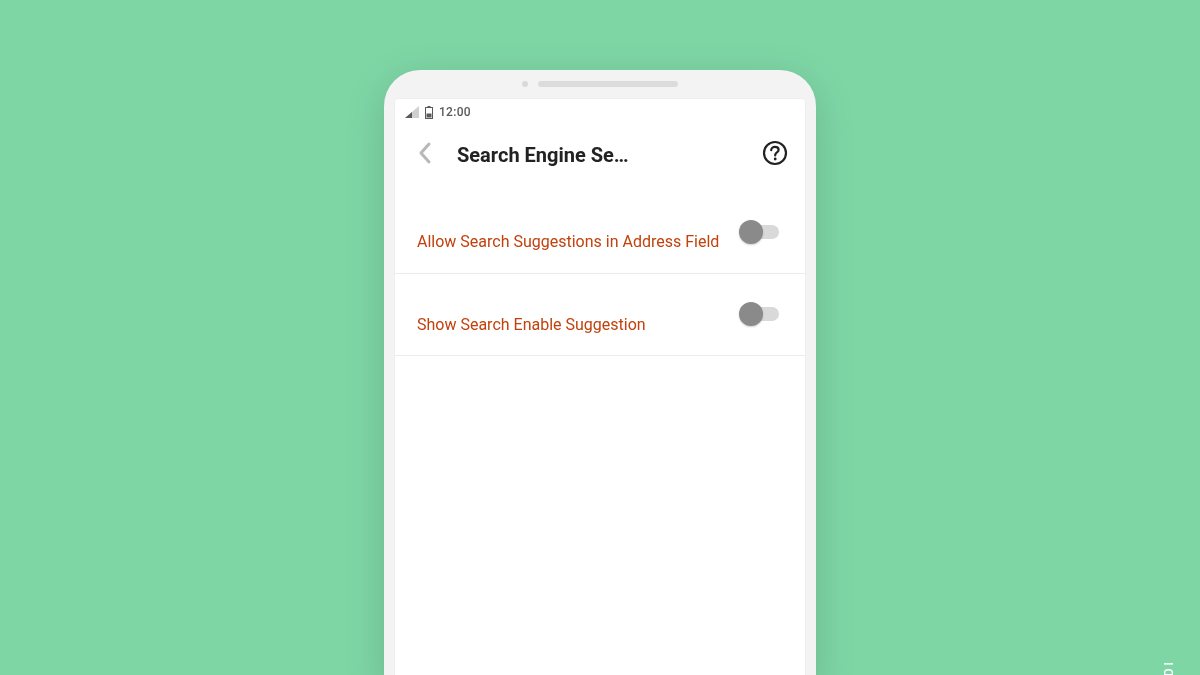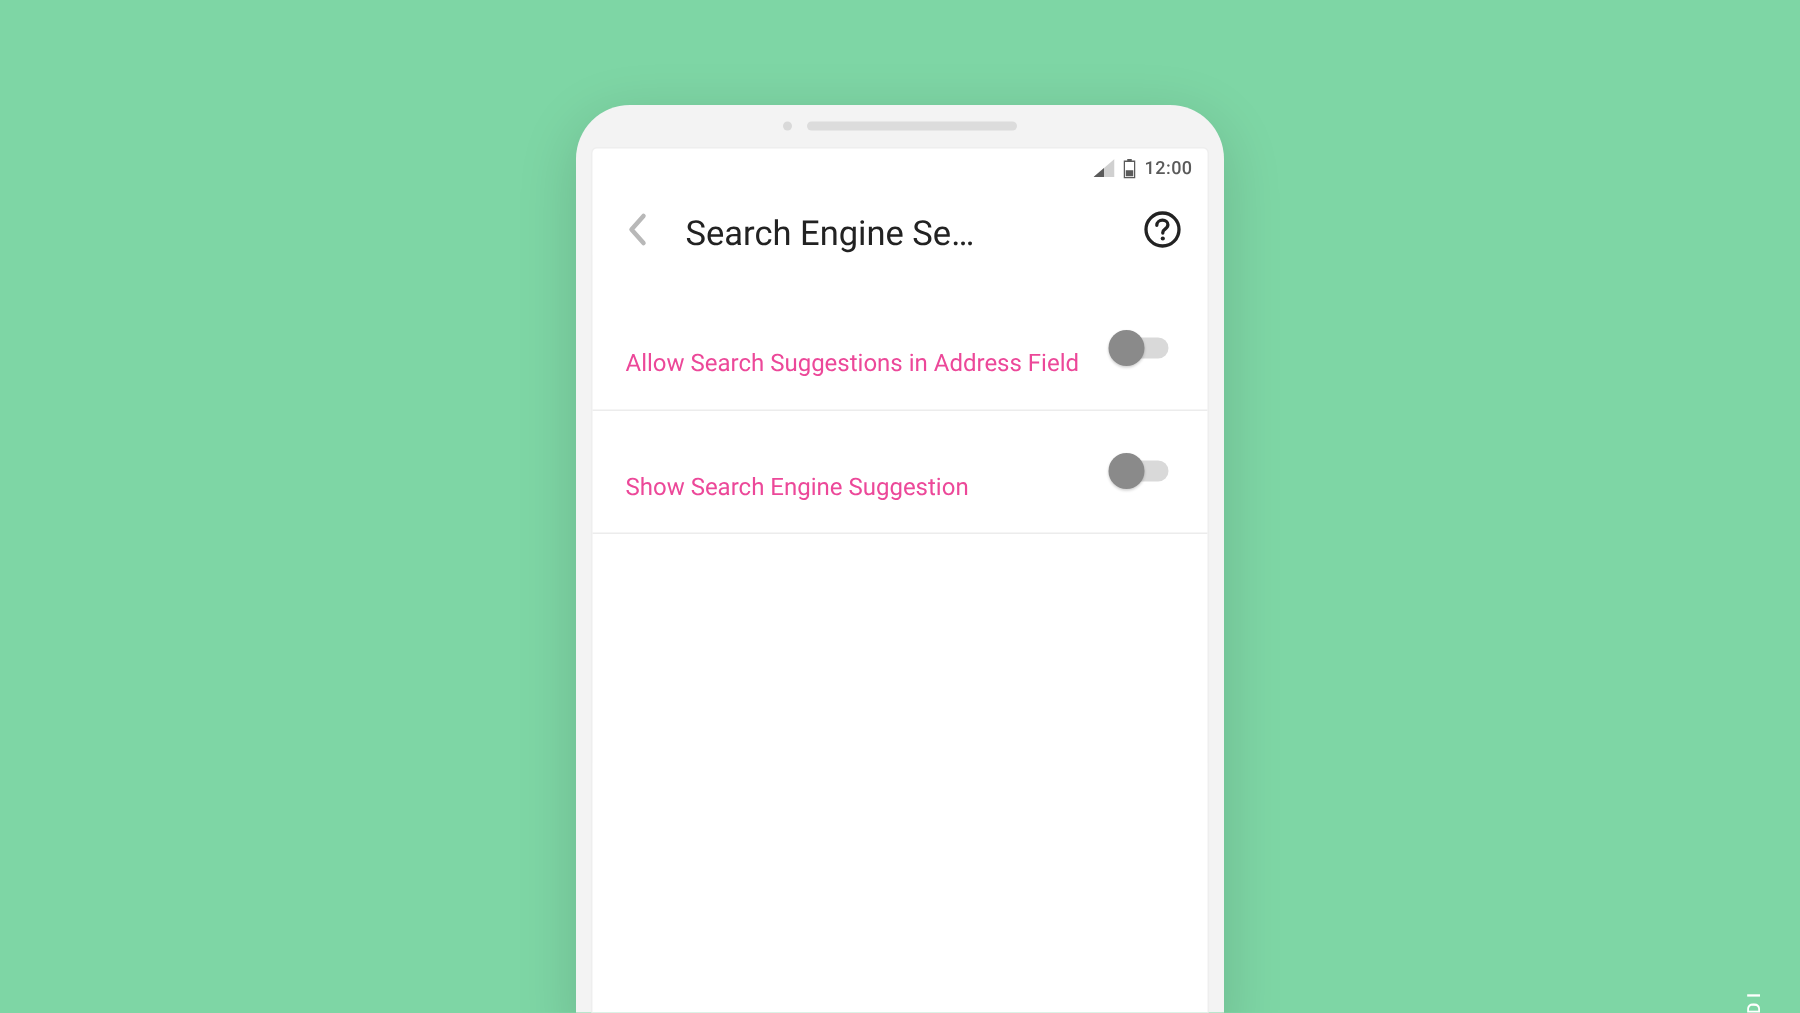--- a/index.html
+++ b/index.html
@@ -45,21 +45,20 @@
     height: calc(100% - 28px);
     display: flex;
     flex-direction: column;
     border: 1px solid #eeeeee;
   }
 
   .status-bar {
     height: 26px;
     display: flex;
     align-items: center;
-    justify-content: flex-end;
     padding: 0 10px;
     gap: 6px;
     font-size: 12px;
     color: #5a5a5a;
   }
   .signal-icon svg, .battery-icon svg { display: block; }
   .status-time { font-weight: 500; letter-spacing: 0.3px; }
 
   .app-bar {
     height: 60px;
@@ -69,22 +68,22 @@
     gap: 8px;
   }
   .back-btn {
     width: 36px; height: 36px;
     display: flex; align-items: center; justify-content: center;
     cursor: pointer;
     border-radius: 50%;
   }
   .app-title {
     flex: 1;
-    font-size: 23px;
-    font-weight: 400;
+    font-size: 20px;
+    font-weight: 700;
     color: #222;
     white-space: nowrap;
     overflow: hidden;
     text-overflow: ellipsis;
     padding-left: 6px;
   }
   .help-btn {
     width: 36px; height: 36px;
     display: flex; align-items: center; justify-content: center;
     cursor: pointer;
@@ -101,21 +100,21 @@
     display: flex;
     align-items: center;
     justify-content: space-between;
     padding: 20px 22px;
     border-bottom: 1px solid #ececec;
     gap: 16px;
   }
   .setting-label {
     font-size: 16px;
     line-height: 1.35;
-    color: #ec4899;
+    color: #c2410c;
     flex: 1;
     margin-top: 20px;
   }
 
   .switch {
     position: relative;
     width: 44px;
     height: 28px;
     cursor: pointer;
     flex-shrink: 0;
@@ -209,21 +208,21 @@
 
       <div class="setting-row">
         <div class="setting-label">Allow Search Suggestions in Address Field</div>
         <div class="switch">
           <div class="track"></div>
             <div class="thumb"></div>
         </div>
       </div>
 
       <div class="setting-row">
-        <div class="setting-label">Show Search Engine Suggestion</div>
+        <div class="setting-label">Show Search Enable Suggestion</div>
         <div class="switch">
           <div class="track"></div>
             <div class="thumb"></div>
         </div>
       </div>
 
 
     </div>
 
   </div>

